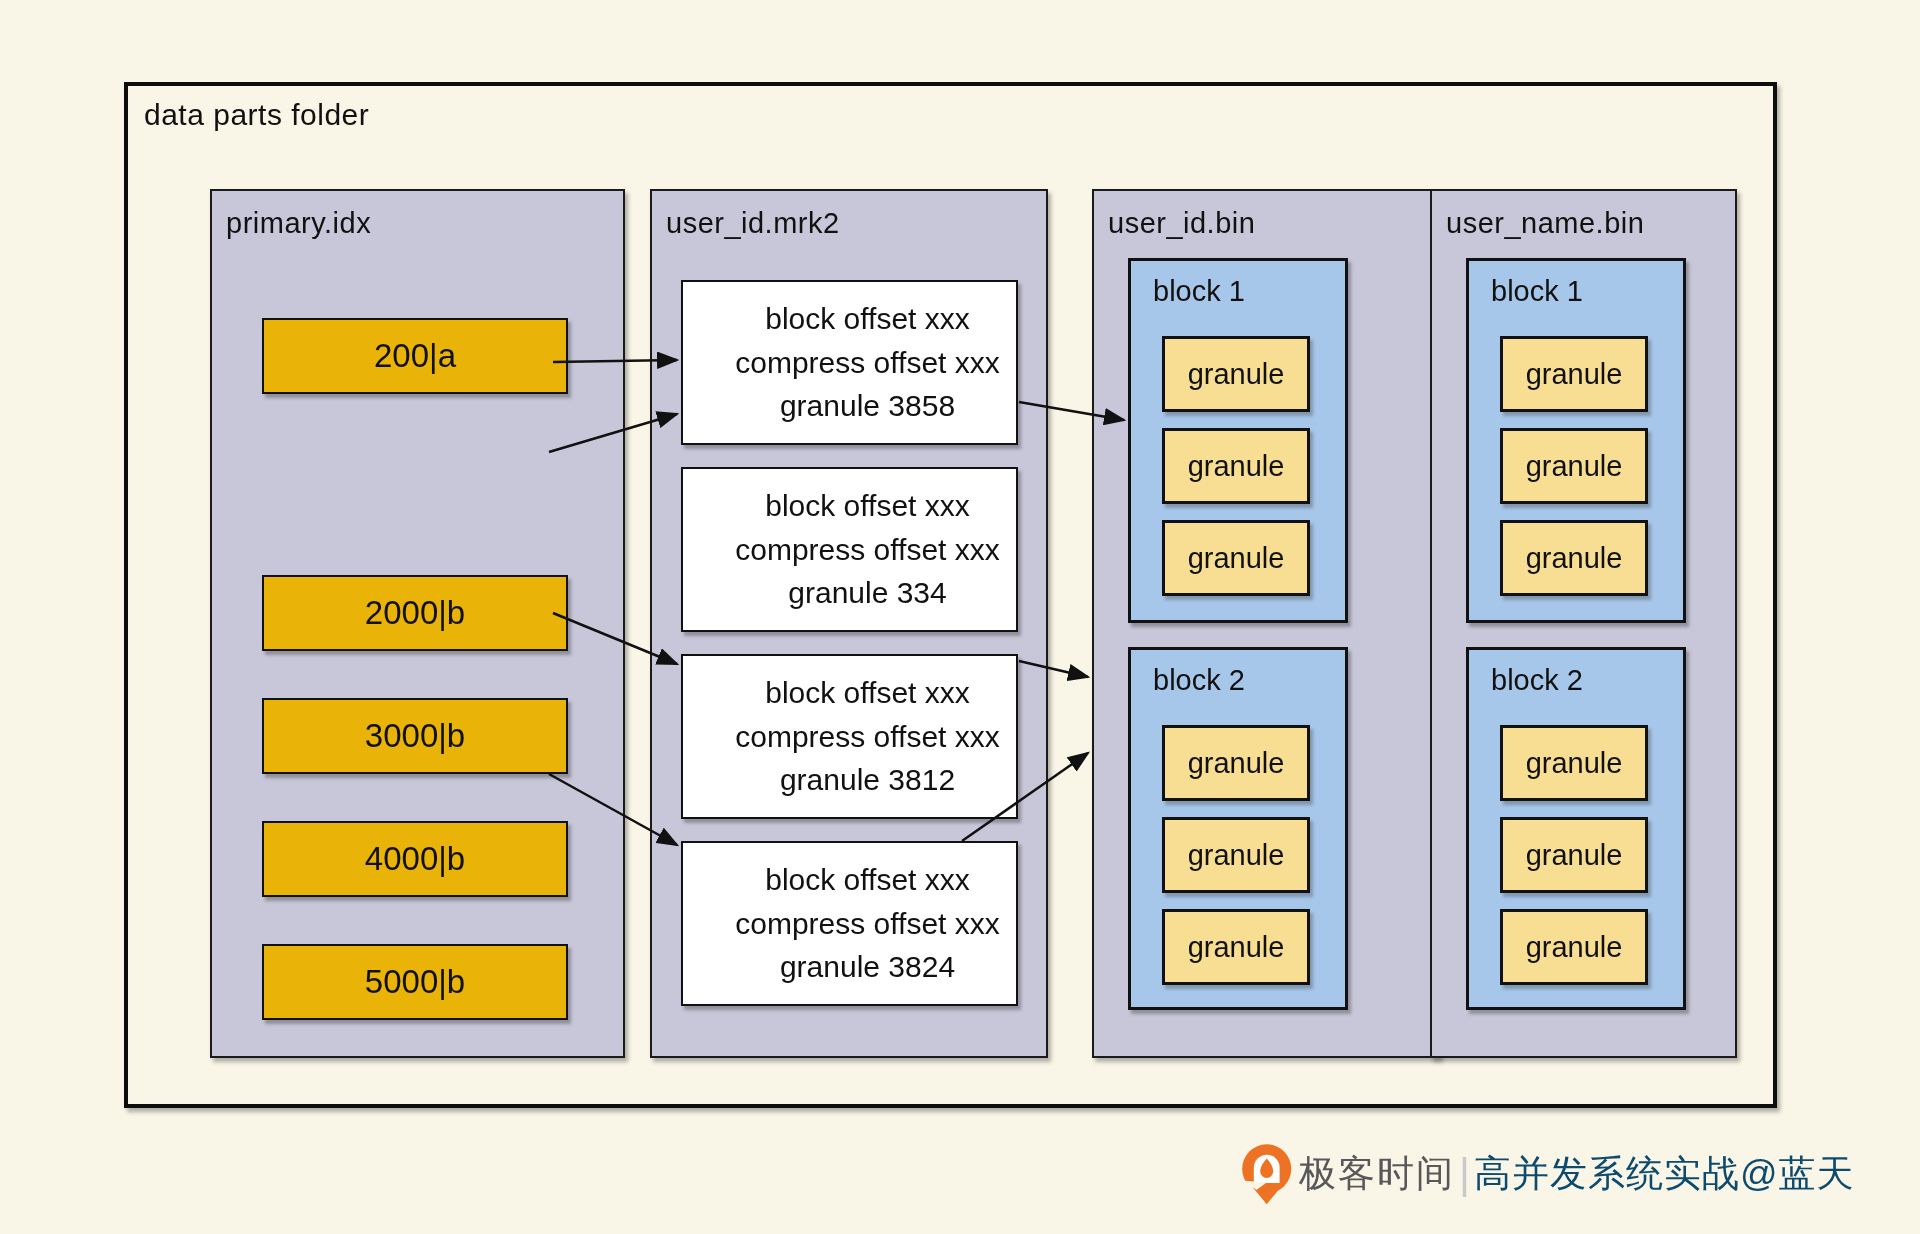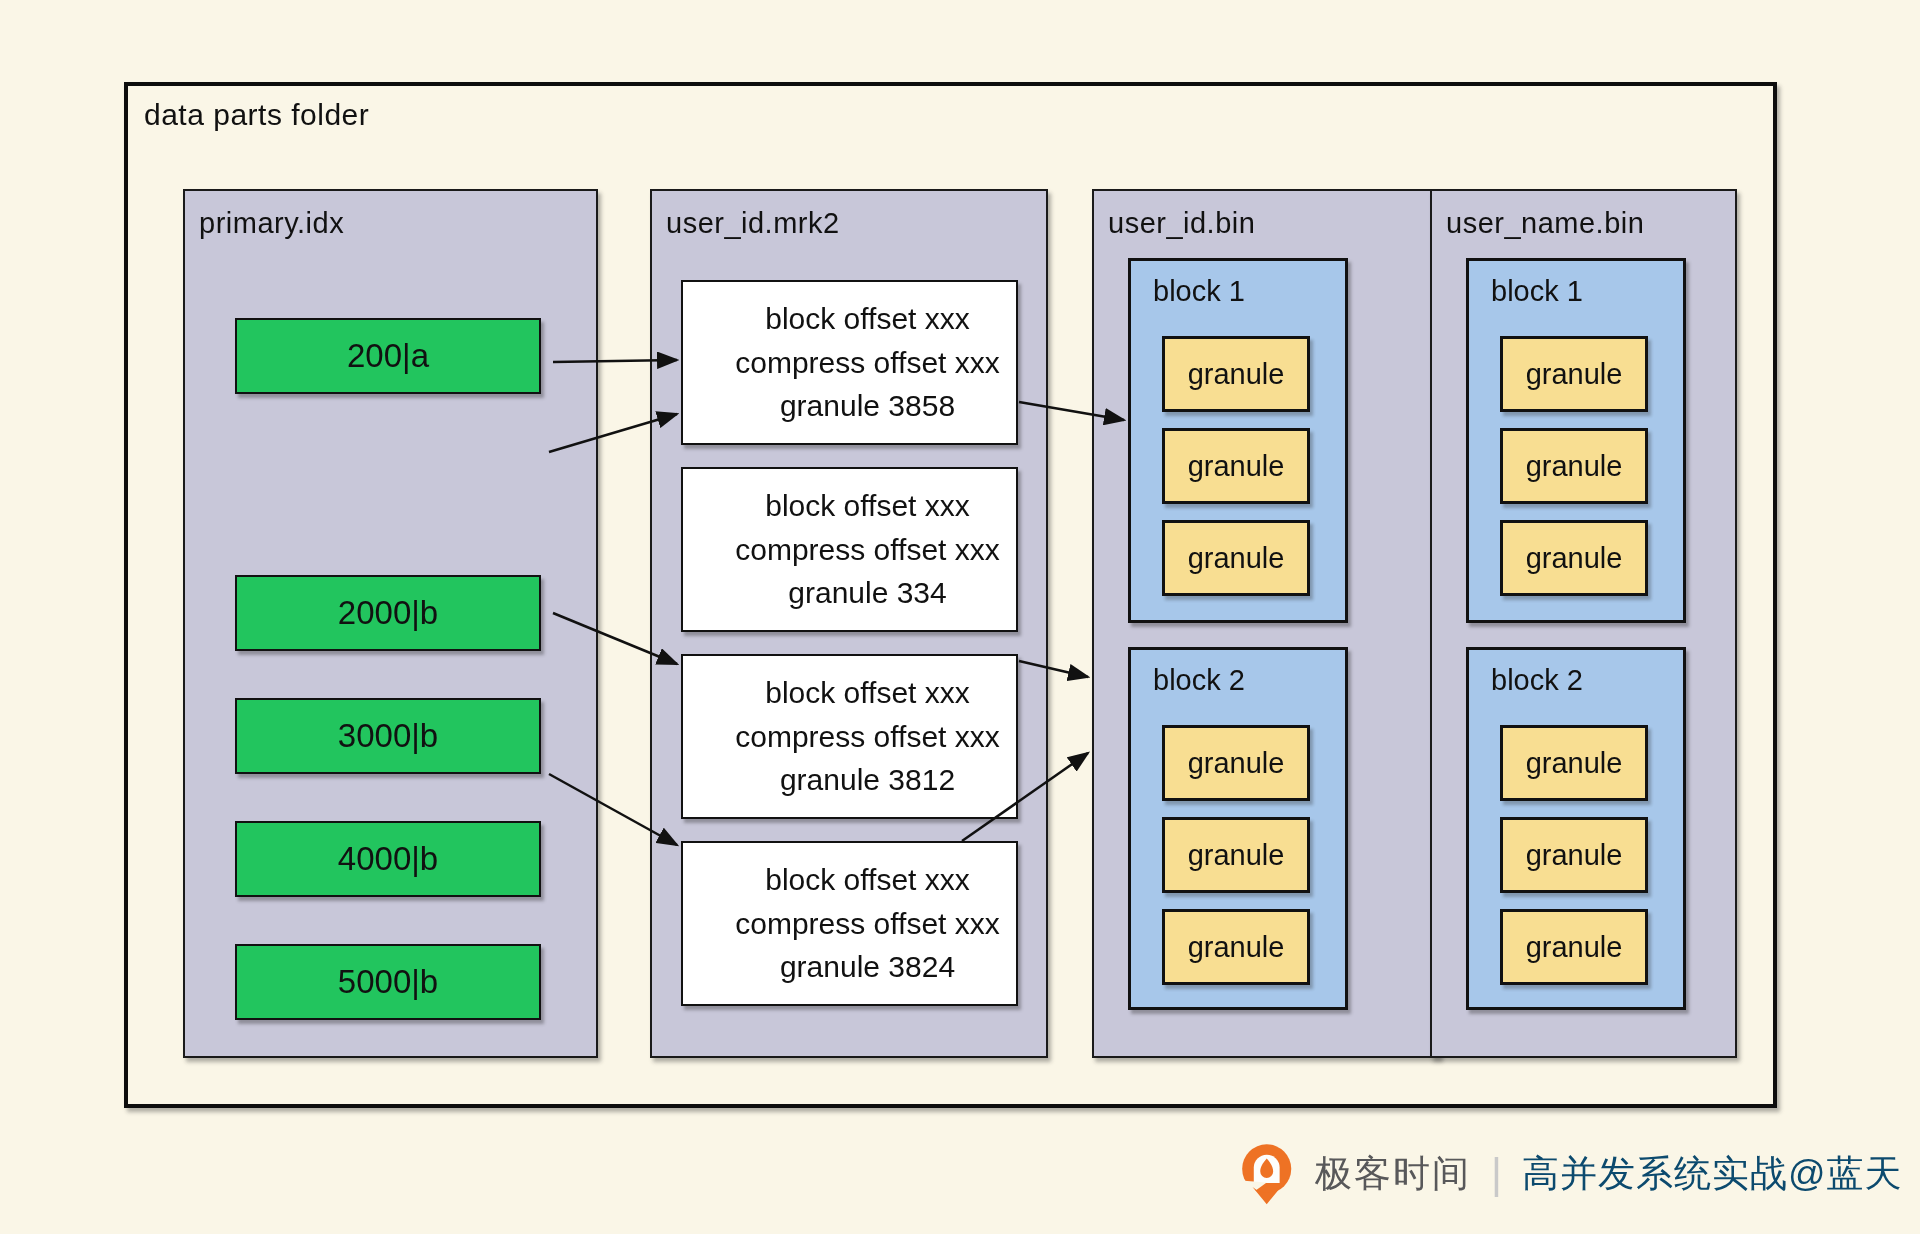--- a/index.html
+++ b/index.html
@@ -29,29 +29,29 @@
   .col{
     position:absolute;top:189px;height:869px;
     background:#c8c7d9;border:2px solid #1a1a1a;
     box-shadow:3px 4px 4px rgba(40,40,40,.35);
     box-sizing:border-box;
   }
   .col-title{
     position:absolute;left:14px;top:16px;
     font-size:29px;letter-spacing:.5px;
   }
-  #col-primary{left:183px;width:415px;}
+  #col-primary{left:210px;width:415px;}
   #col-mrk2{left:650px;width:398px;}
   #col-uid-bin{left:1092px;width:348px;}
   #col-uname-bin{left:1430px;width:307px;}
 
   
   .prow{
     position:absolute;left:50px;width:306px;height:76px;
-    background:#22c55e;border:2px solid #111;
+    background:#eab308;border:2px solid #111;
     box-shadow:3px 4px 3px rgba(40,40,40,.35);
     box-sizing:border-box;
     display:flex;align-items:center;justify-content:center;
     font-size:33px;
   }
 
   
   .mbox{
     position:absolute;left:29px;width:337px;height:165px;
     background:#ffffff;border:2px solid #111;
@@ -87,21 +87,21 @@
 
   
   #arrow-layer{
     position:absolute;left:0;top:0;width:1920px;height:1234px;
     pointer-events:none;
   }
 
   
   .footer{
     position:absolute;left:1237px;top:1136px;height:76px;
-    display:flex;align-items:center;gap:16px;
+    display:flex;align-items:center;
   }
   .brand-text{font-size:37px;color:#58585a;letter-spacing:2px;font-weight:500;}
   .footer-divider{font-size:42px;color:#c9c9c9;font-weight:100;padding:0 4px;}
   .credit-text{font-size:37px;color:#0c4a6e;letter-spacing:1px;}
 </style>
 </head>
 <body>
 
 <div class="stage">
 

